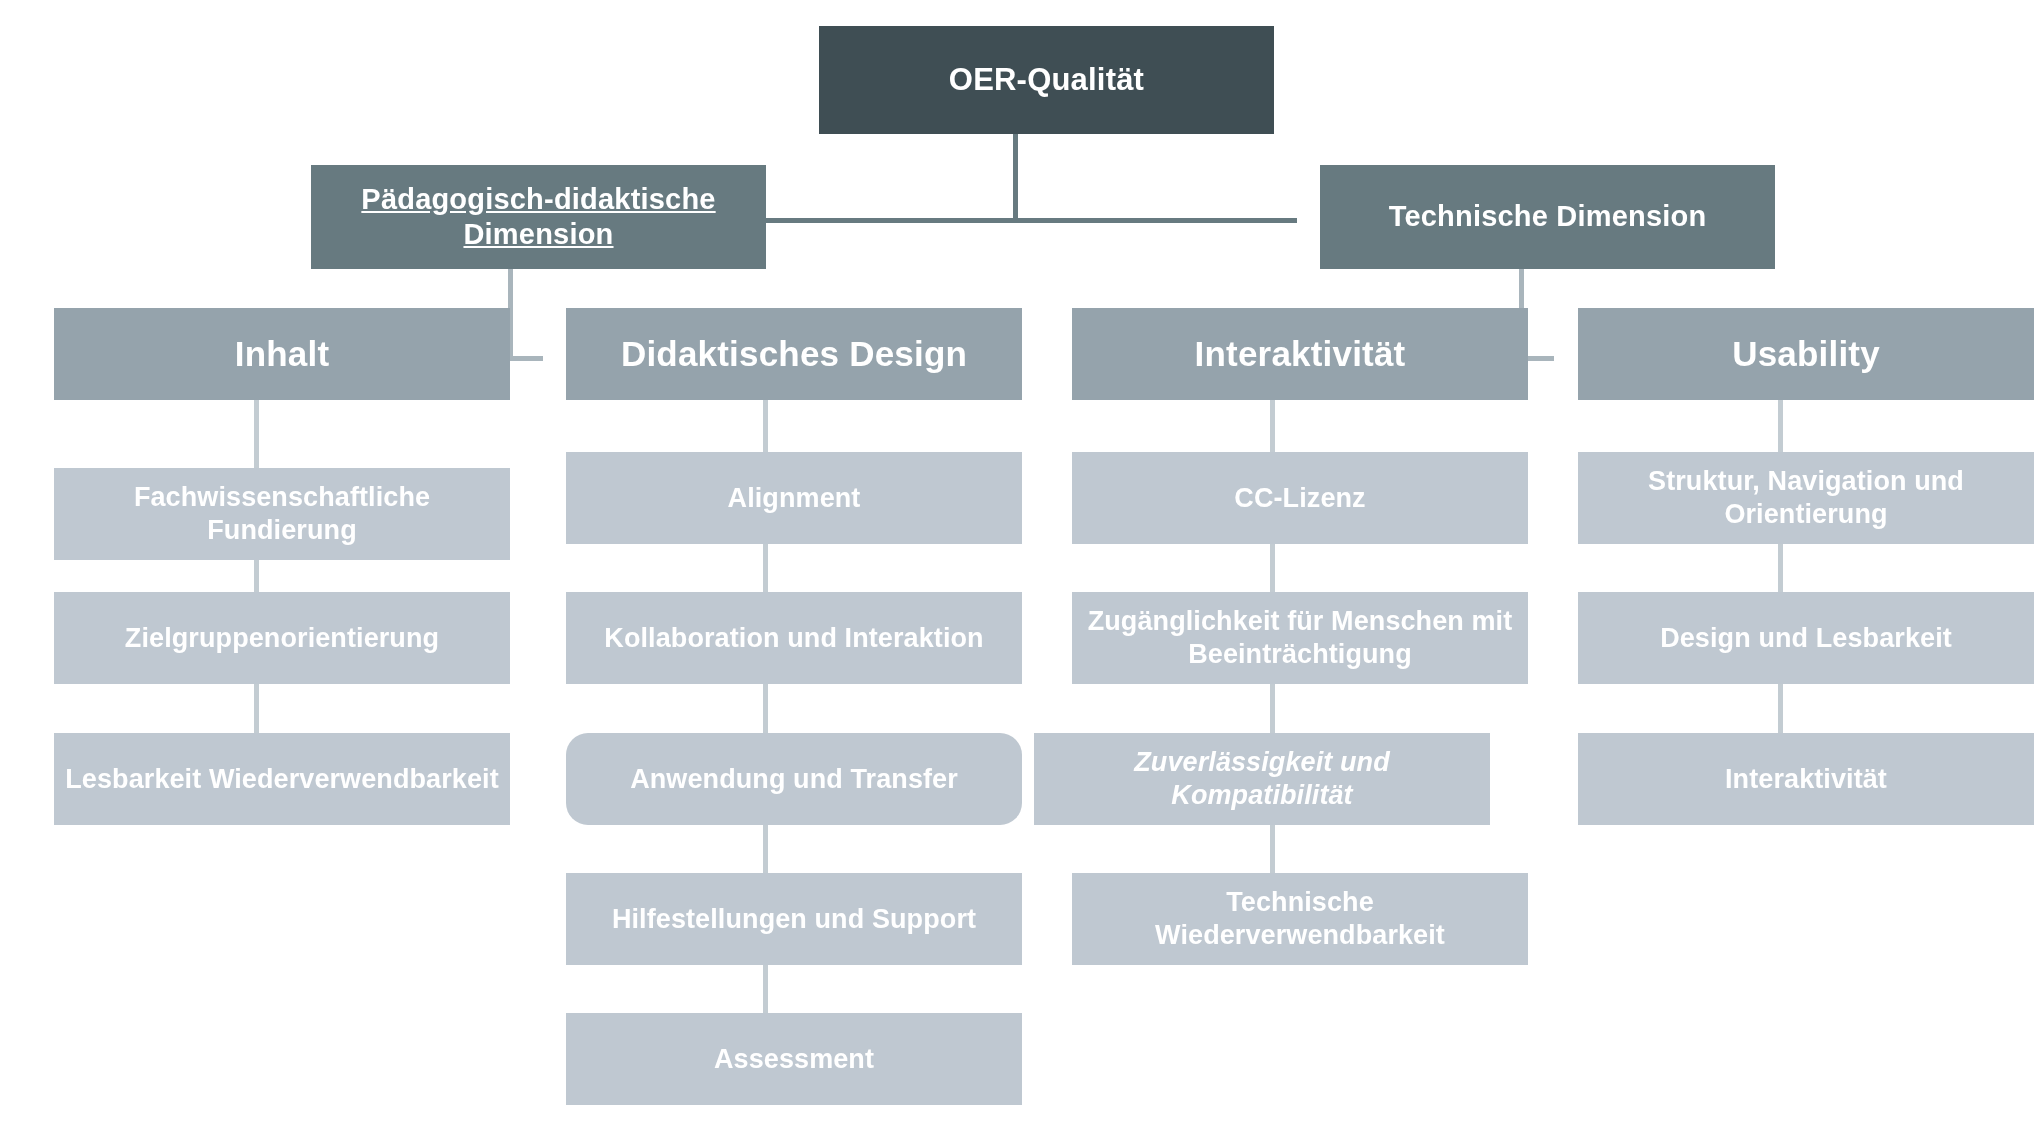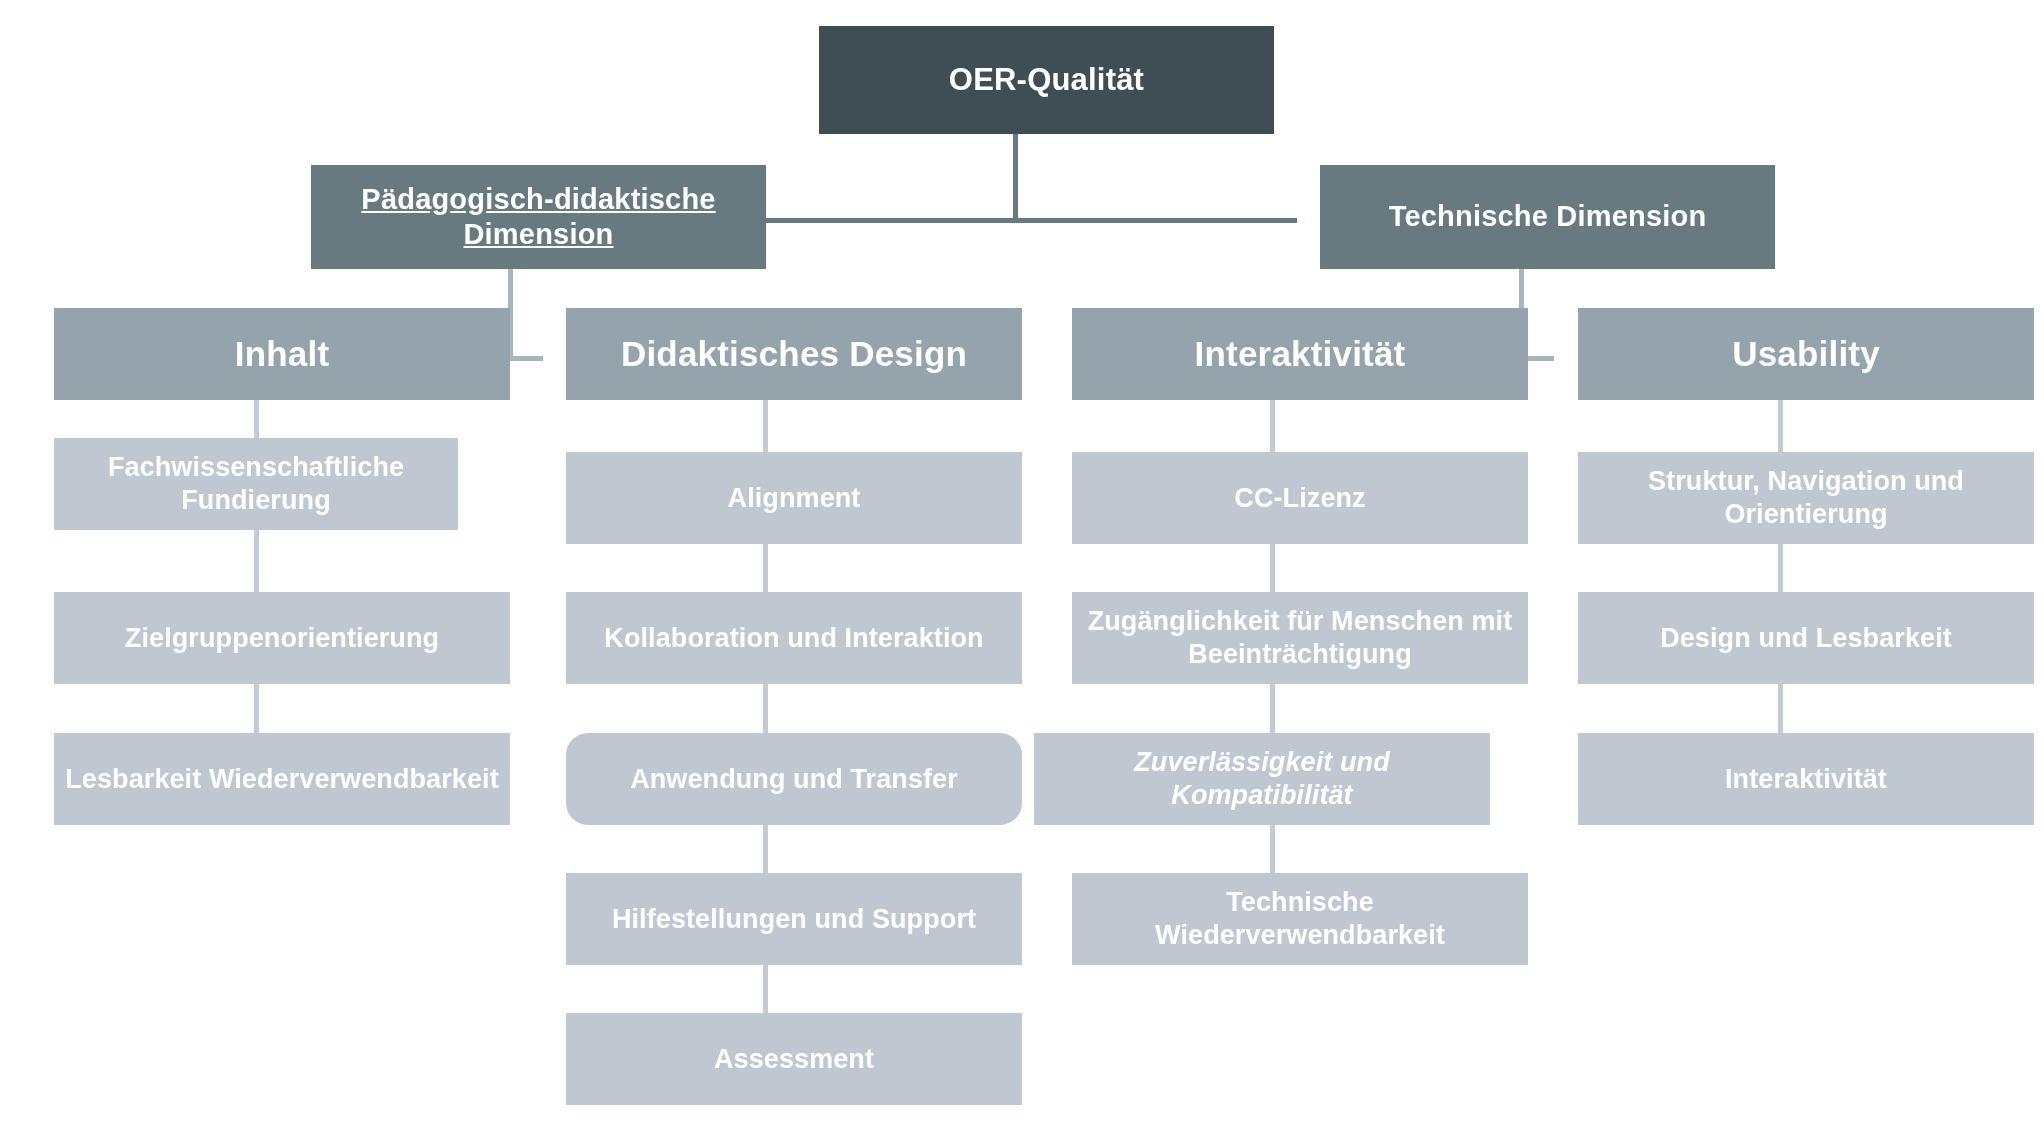--- a/index.html
+++ b/index.html
@@ -65,21 +65,21 @@
   <div class="node lvl3" style="left:540px;top:308px;width:456px;height:92px;">
     <span>Didaktisches Design</span>
   </div>
   <div class="node lvl3" style="left:1046px;top:308px;width:456px;height:92px;">
     <span>Interaktivität</span>
   </div>
   <div class="node lvl3" style="left:1552px;top:308px;width:456px;height:92px;">
     <span>Usability</span>
   </div>
 
-  <div class="node lvl4" style="left:28px;top:438px;width:404px;height:92px;">
+  <div class="node lvl4" style="left:28px;top:468px;width:456px;height:92px;">
     <span>Fachwissenschaftliche Fundierung</span>
   </div>
   <div class="node lvl4" style="left:28px;top:592px;width:456px;height:92px;">
     <span>Zielgruppenorientierung</span>
   </div>
   <div class="node lvl4" style="left:28px;top:733px;width:456px;height:92px;">
     <span>Lesbarkeit Wiederverwendbarkeit</span>
   </div>
 
   <div class="node lvl4" style="left:540px;top:452px;width:456px;height:92px;">

